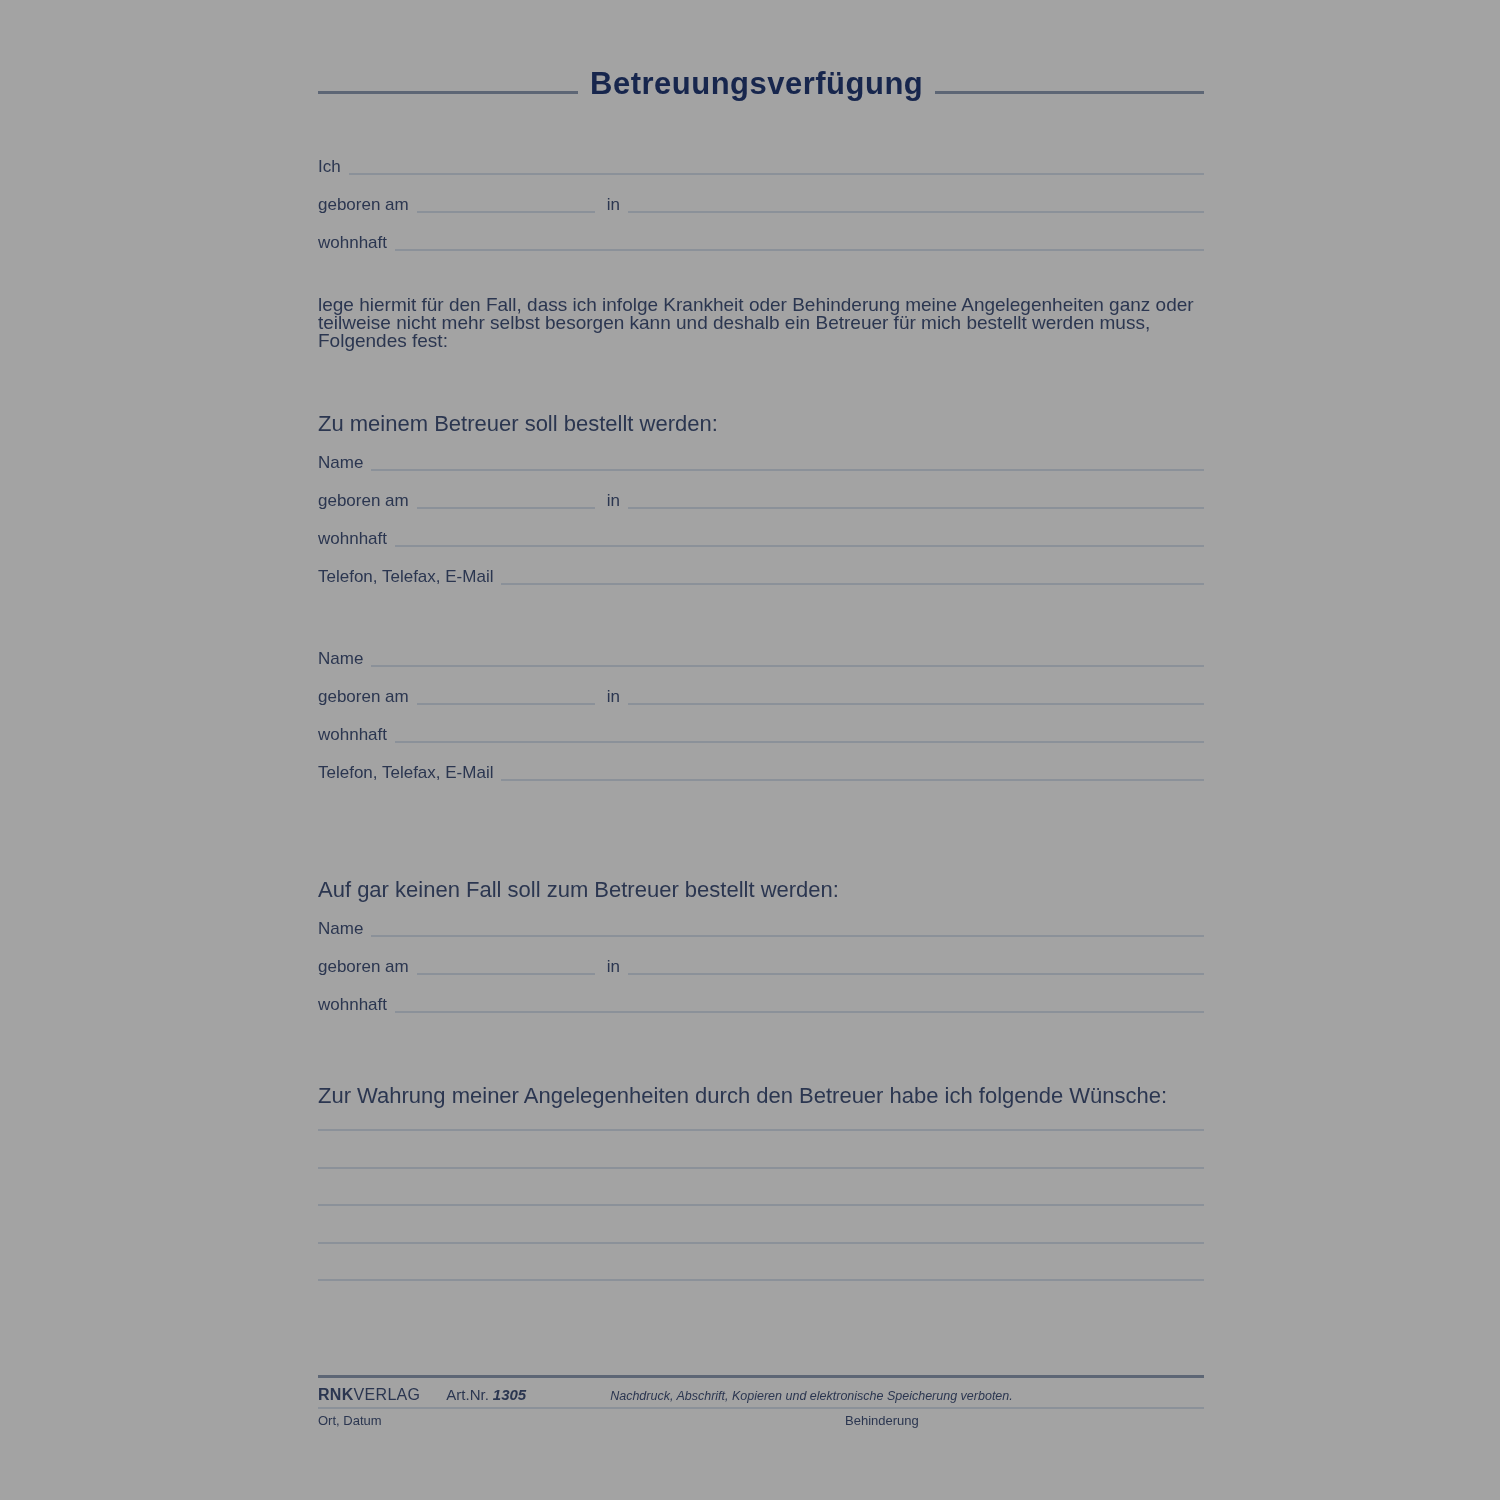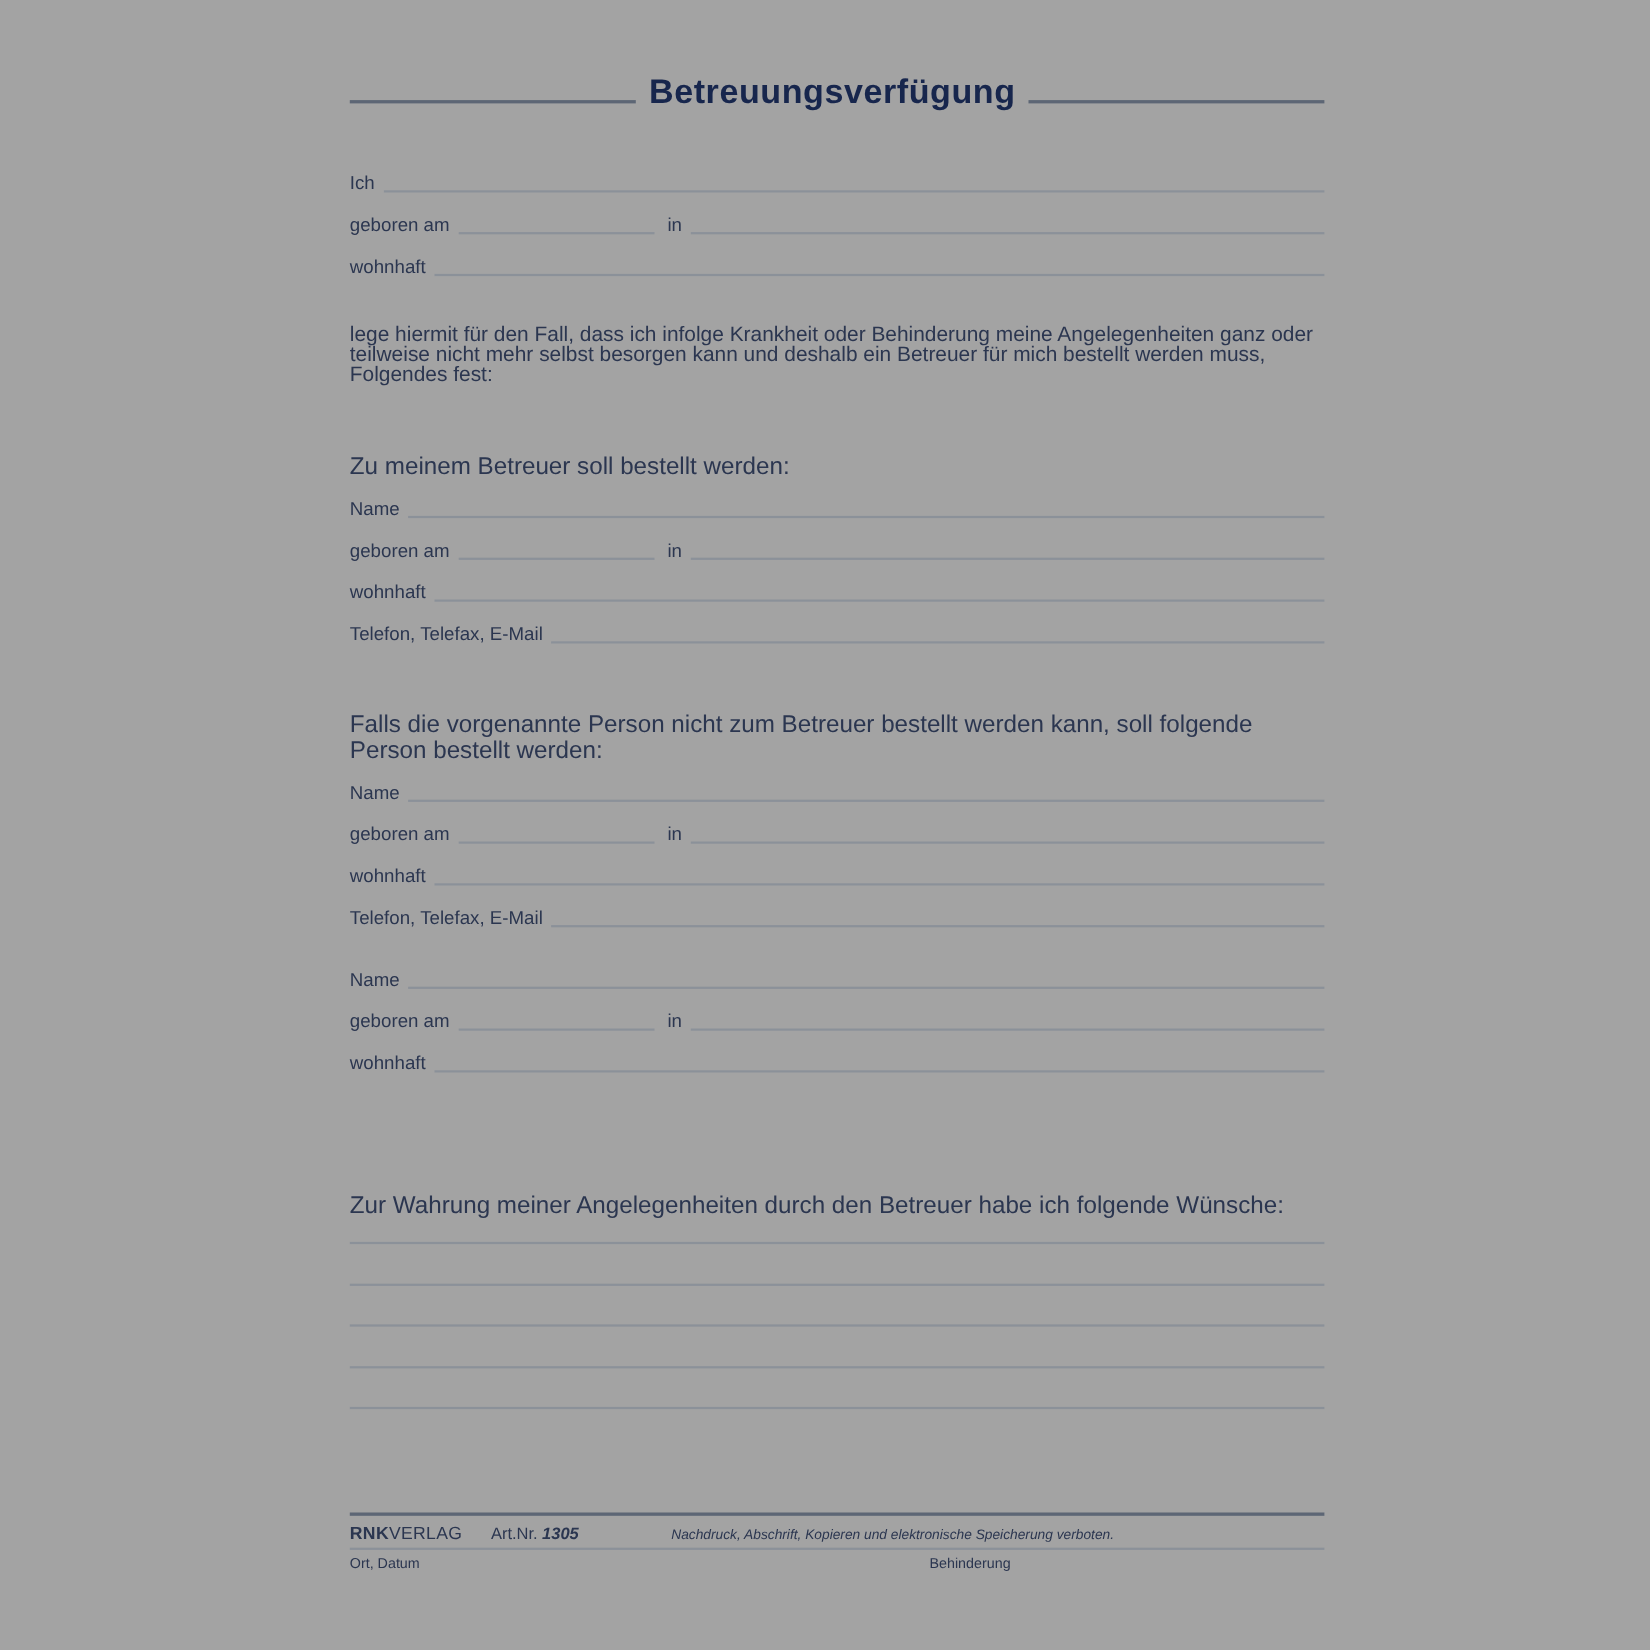--- a/index.html
+++ b/index.html
@@ -106,21 +106,20 @@
       <span class="lbl">wohnhaft</span>
       <span class="fline"></span>
     </div>
     <div class="field-row">
       <span class="lbl">Telefon, Telefax, E-Mail</span>
       <span class="fline"></span>
     </div>
   </div>
 
   <div class="abs" style="top:646px;">
-    <p class="heading">Falls die vorgenannte Person nicht zum Betreuer bestellt werden kann, soll folgende Person bestellt werden:</p>
     <div class="field-row">
       <span class="lbl">Name</span>
       <span class="fline"></span>
     </div>
     <div class="field-row">
       <span class="lbl">geboren am</span>
       <span class="fline short"></span>
       <span class="lbl inlbl">in</span>
       <span class="fline"></span>
     </div>
@@ -128,20 +127,21 @@
       <span class="lbl">wohnhaft</span>
       <span class="fline"></span>
     </div>
     <div class="field-row">
       <span class="lbl">Telefon, Telefax, E-Mail</span>
       <span class="fline"></span>
     </div>
   </div>
 
   <div class="abs" style="top:878px;">
+    <p class="heading">Auf gar keinen Fall soll zum Betreuer bestellt werden:</p>
     <div class="field-row">
       <span class="lbl">Name</span>
       <span class="fline"></span>
     </div>
     <div class="field-row">
       <span class="lbl">geboren am</span>
       <span class="fline short"></span>
       <span class="lbl inlbl">in</span>
       <span class="fline"></span>
     </div>

